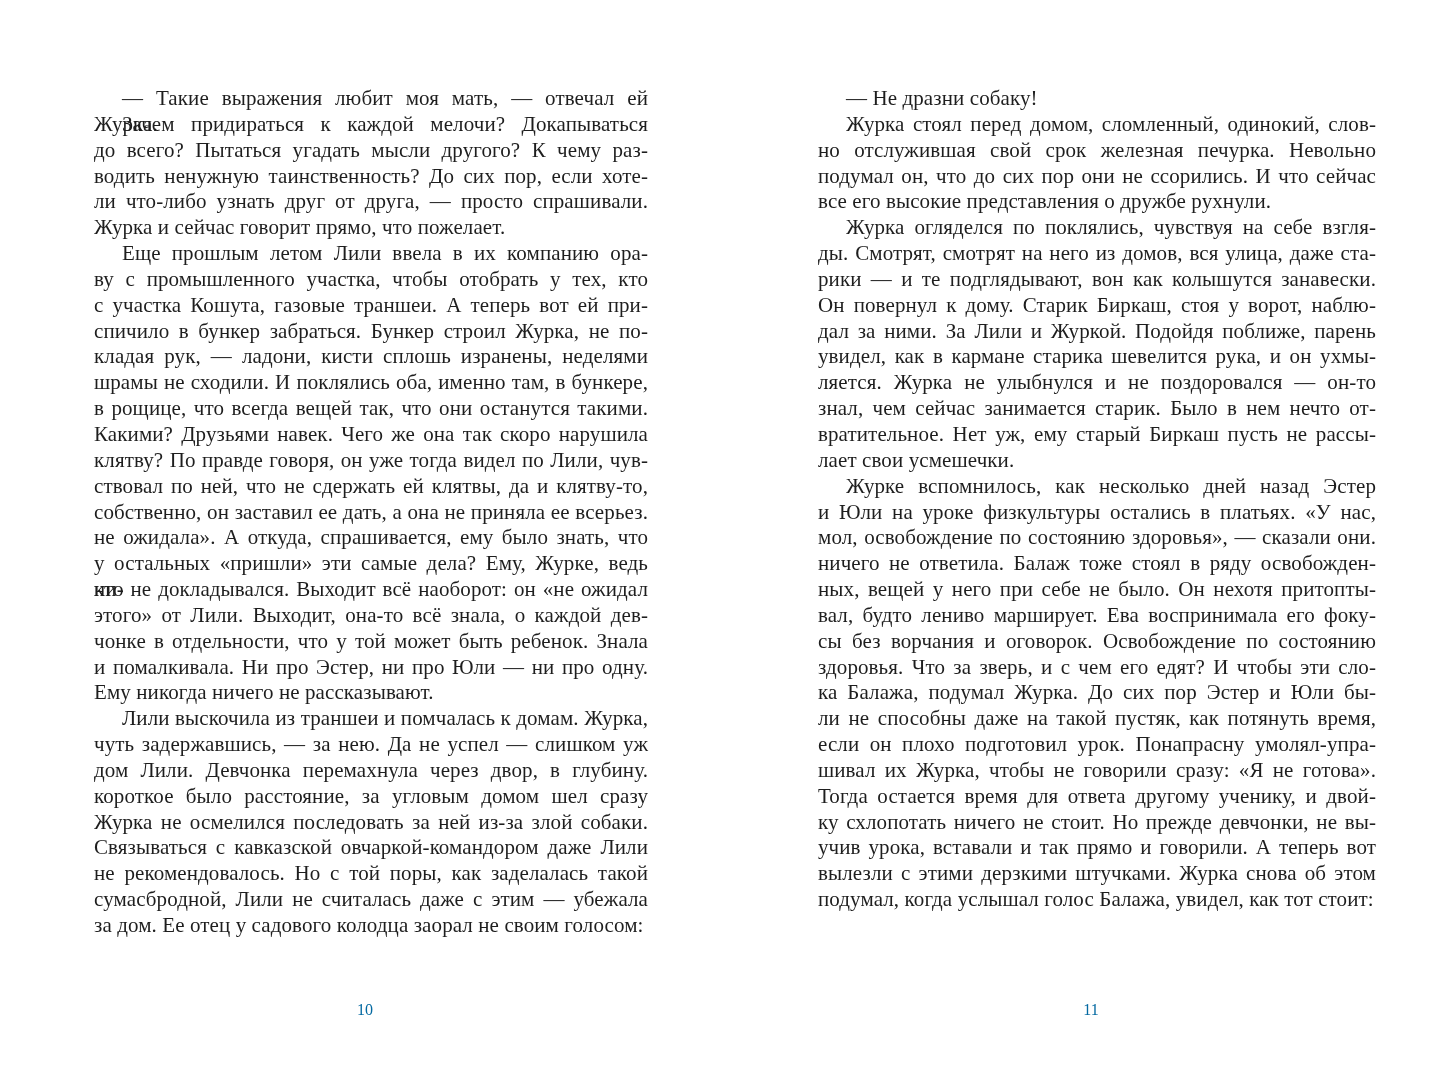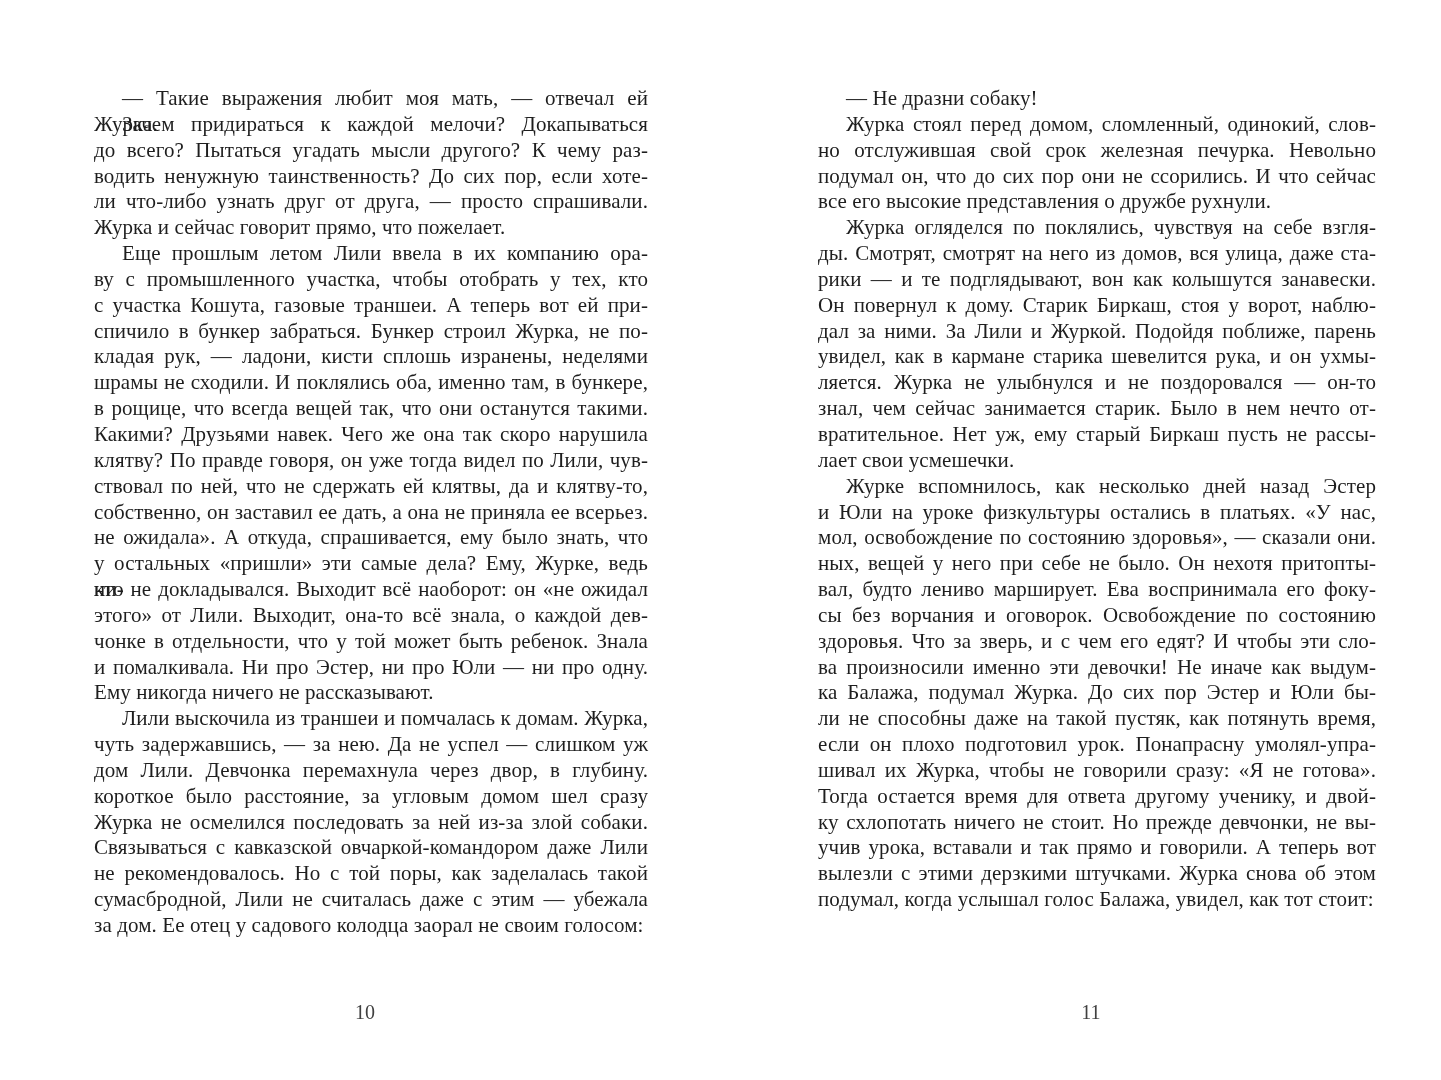--- a/index.html
+++ b/index.html
@@ -42,22 +42,22 @@
     height: 25.85px;
   }
   .line.last { text-align-last: left; }
   .line.first { text-indent: 28px; }
   .page-number {
     position: absolute;
     top: 1001px;
     left: 0;
     right: 12px;
     text-align: center;
-    font-size: 20px;
-    color: #404040;
+    font-size: 16px;
+    color: #0369a1;
   }
 </style>
 </head>
 <body>
 
 <div class="spread">
   <section class="page page-left">
     <div class="text-block">
         <div class="para">
           <div class="line first last">— Такие выражения любит моя мать, — отвечал ей Журка.</div>
@@ -124,25 +124,25 @@
           <div class="line">увидел, как в кармане старика шевелится рука, и он ухмы-</div>
           <div class="line">ляется. Журка не улыбнулся и не поздоровался — он-то</div>
           <div class="line">знал, чем сейчас занимается старик. Было в нем нечто от-</div>
           <div class="line">вратительное. Нет уж, ему старый Биркаш пусть не рассы-</div>
           <div class="line last">лает свои усмешечки.</div>
         </div>
         <div class="para">
           <div class="line first">Журке вспомнилось, как несколько дней назад Эстер</div>
           <div class="line">и Юли на уроке физкультуры остались в платьях. «У нас,</div>
           <div class="line">мол, освобождение по состоянию здоровья», — сказали они.</div>
+          <div class="line">ничего не ответила. Балаж тоже стоял в ряду освобожден-</div>
           <div class="line">ных, вещей у него при себе не было. Он нехотя притопты-</div>
           <div class="line">вал, будто лениво марширует. Ева воспринимала его фоку-</div>
           <div class="line">сы без ворчания и оговорок. Освобождение по состоянию</div>
           <div class="line">здоровья. Что за зверь, и с чем его едят? И чтобы эти сло-</div>
-          <div class="line">ва произносили именно эти девочки! Не иначе как выдум-</div>
           <div class="line">ка Балажа, подумал Журка. До сих пор Эстер и Юли бы-</div>
           <div class="line">ли не способны даже на такой пустяк, как потянуть время,</div>
           <div class="line">если он плохо подготовил урок. Понапрасну умолял-упра-</div>
           <div class="line">шивал их Журка, чтобы не говорили сразу: «Я не готова».</div>
           <div class="line">Тогда остается время для ответа другому ученику, и двой-</div>
           <div class="line">ку схлопотать ничего не стоит. Но прежде девчонки, не вы-</div>
           <div class="line">учив урока, вставали и так прямо и говорили. А теперь вот</div>
           <div class="line">вылезли с этими дерзкими штучками. Журка снова об этом</div>
           <div class="line last">подумал, когда услышал голос Балажа, увидел, как тот стоит:</div>
         </div>

